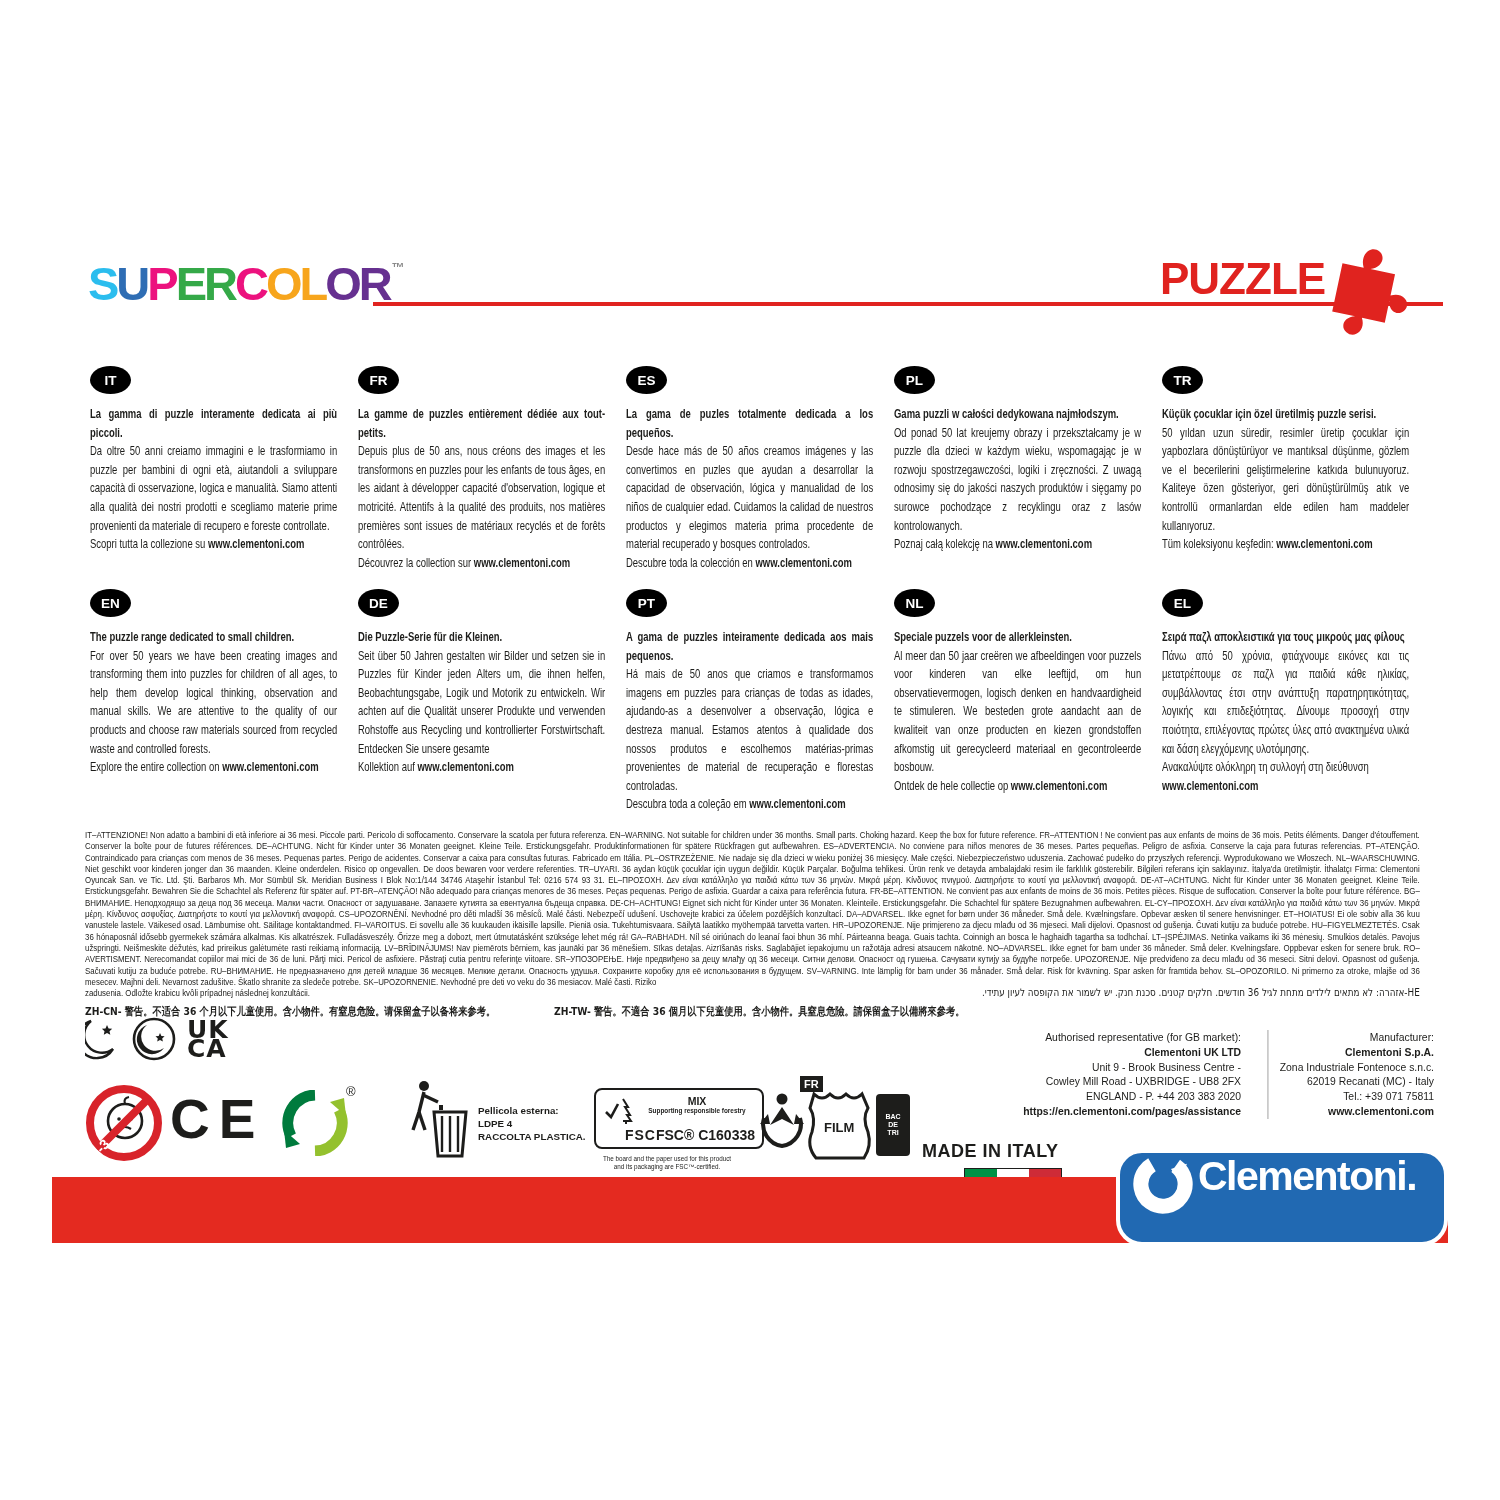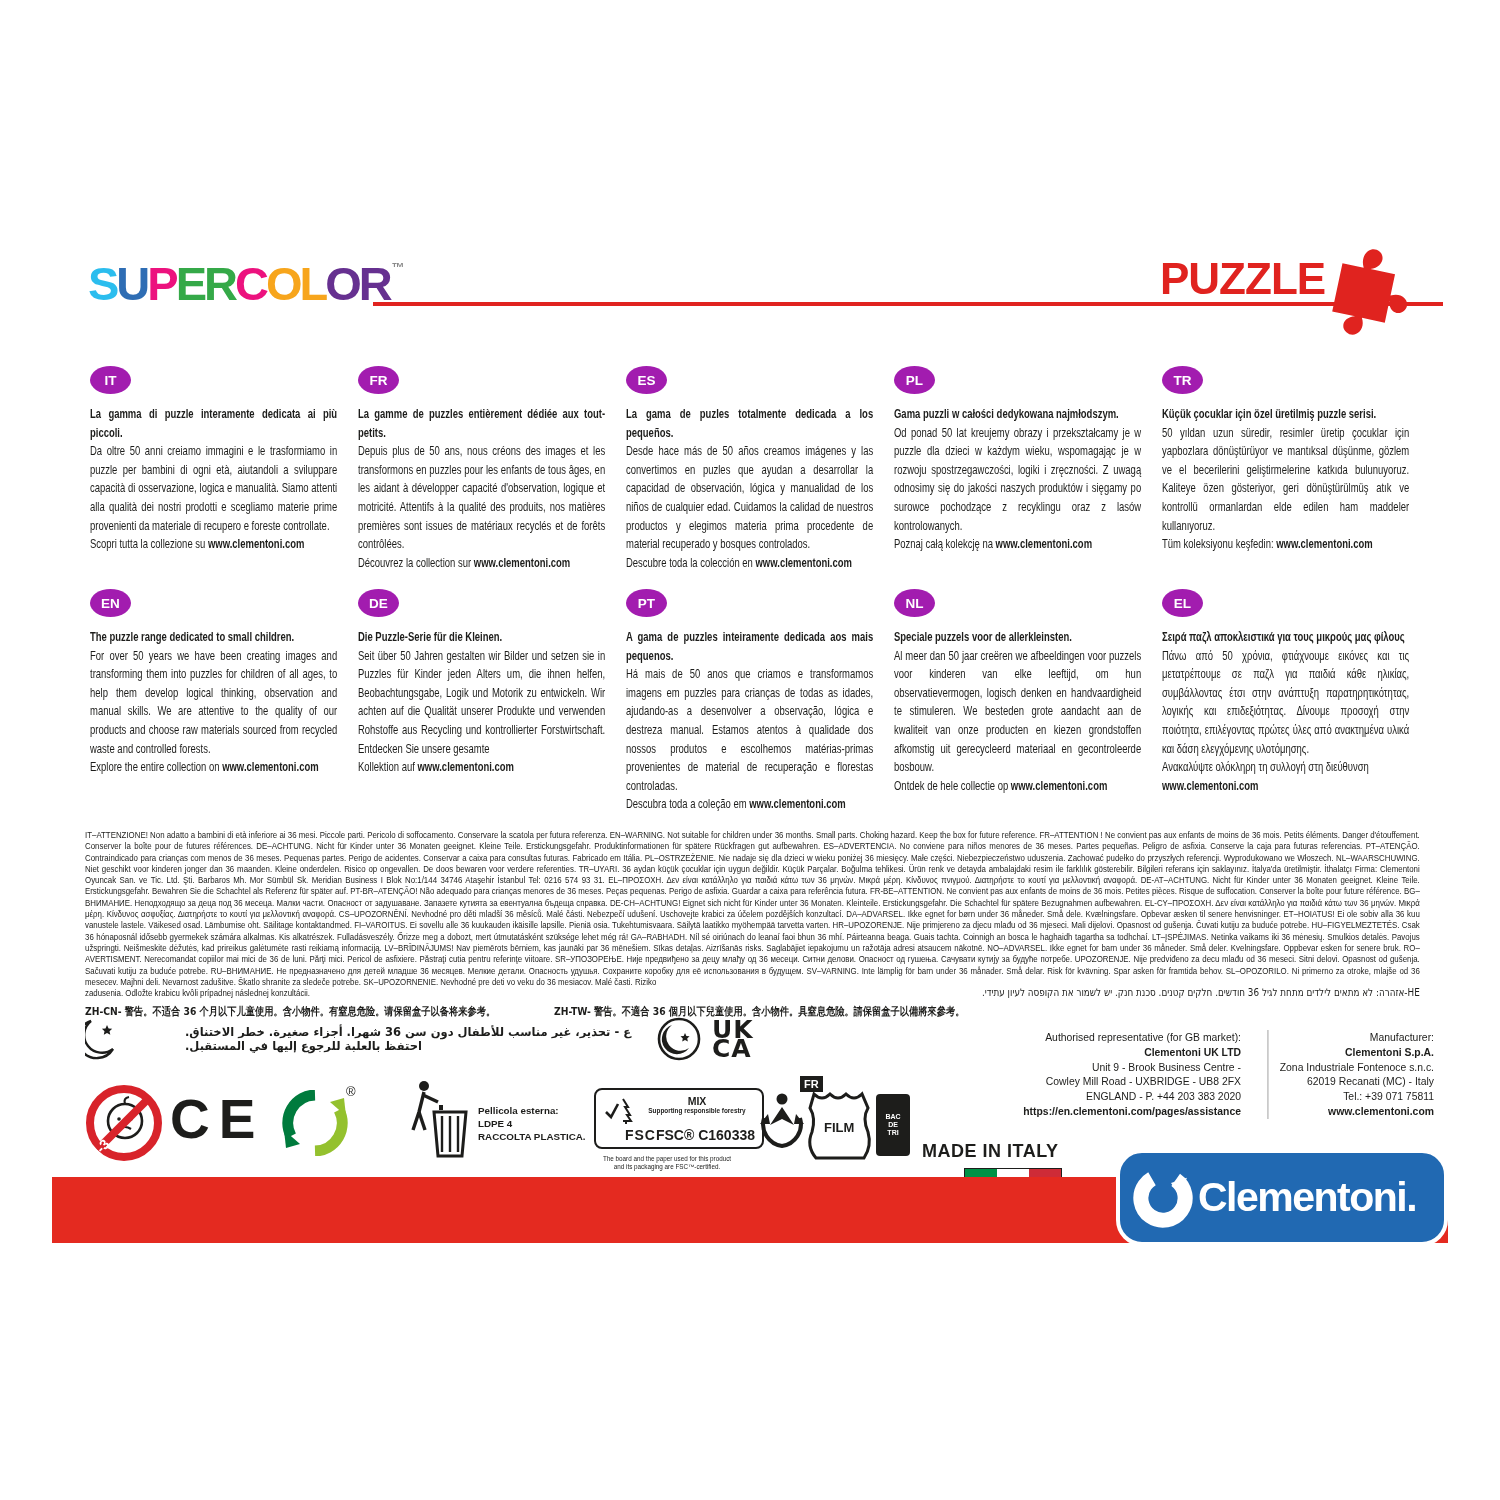--- a/index.html
+++ b/index.html
@@ -12,21 +12,21 @@
   .supercolor .tm{font-size:13px;color:#8a8a8a;vertical-align:28px;letter-spacing:0;margin-left:2px;}
   .redline{position:absolute;left:373px;top:302px;width:1070px;height:4px;background:#e0231f;}
   .puzzle-word{position:absolute;left:1160px;top:254px;font-size:44px;font-weight:bold;
                color:#e0231f;letter-spacing:-1px;}
   .puzzle-piece{position:absolute;left:1322px;top:240px;transform:rotate(12deg);}
 
   
   .sections{position:absolute;left:90px;top:366px;display:grid;
             grid-template-columns:repeat(5,247px);column-gap:21px;grid-template-rows:223px auto;}
   .badge{display:inline-flex;align-items:center;justify-content:center;width:41px;height:28px;
-         border-radius:50%;background:#a21caf;color:#fff;font-weight:bold;font-size:13.5px;}
+         border-radius:50%;background:#000000;color:#fff;font-weight:bold;font-size:13.5px;}
   .sec-inner{width:334px;transform:scaleX(0.74);transform-origin:0 0;margin-top:11px;}
   .sec-h{font-weight:bold;font-size:12.8px;line-height:18.6px;text-align:justify;}
   .sec-b{font-size:12.8px;line-height:18.6px;text-align:justify;}
   .sec-f{font-size:12.8px;line-height:18.6px;}
   .sec-f b{font-weight:bold;}
 
   
   .warning{position:absolute;left:85px;top:829px;width:1335px;}
   .warn-scale{width:1589px;transform:scaleX(0.84);transform-origin:0 0;}
   .warn-text{margin:0;font-size:9.4px;line-height:11.3px;text-align:justify;}
@@ -79,21 +79,21 @@
        color:#fff;display:flex;flex-direction:column;align-items:center;justify-content:center;
        font-size:7px;font-weight:bold;line-height:8px;}
 
   
   .madein{position:absolute;left:922px;top:1141px;font-size:18px;font-weight:bold;letter-spacing:0.5px;}
   .flag{position:absolute;left:960px;top:1164px;background:#fff;padding:4px;}
   .flag-inner{display:flex;width:96px;height:28px;border:1px solid #1d1d1b;}
   .flag-inner div{flex:1;}
   .redband{position:absolute;left:52px;top:1177px;width:1396px;height:66px;background:#e42a20;}
   .bluecard{position:absolute;left:1116px;top:1149px;width:332px;height:97px;background:#2169b2;
-            border:4px solid #fff;border-radius:26px;display:flex;align-items:center;
+            border:4px solid #fff;border-radius:26px;display:flex;
             padding-left:12px;box-sizing:border-box;}
   .logo-word{color:#fff;font-size:41px;font-weight:bold;letter-spacing:-1.5px;margin-left:4px;}
 </style>
 </head>
 <body>
 
 <div class="page">
 
   <div class="supercolor"><span style="color:#2bbdee">S</span><span style="color:#2e6db4">U</span><span style="color:#ec127e">P</span><span style="color:#35a948">E</span><span style="color:#35a948">R</span><span style="color:#ec127e">C</span><span style="color:#f7a51c">O</span><span style="color:#f7a51c">L</span><span style="color:#663090">O</span><span style="color:#663090">R</span><span class="tm">™</span></div>
   <div class="redline"></div>
@@ -198,21 +198,20 @@
       </div>
     </div>
   </div>
 
   <div class="arabic">
     <div class="ar-row1">
       <svg width="30" height="44" viewBox="0 0 30 44">
         <path d="M6,4 A19,19 0 1 0 28,32 A15,15 0 1 1 6,4 Z" fill="none" stroke="#1d1d1b" stroke-width="2.4"></path>
         <path d="M22,8 l1.6,3.4 3.6,0.4 -2.7,2.4 0.8,3.6 -3.3-1.9 -3.2,1.9 0.7-3.6 -2.6-2.4 3.6-0.4 Z" fill="#1d1d1b"></path>
       </svg>
-      <div class="ar-text1">ع - تحذير، غير مناسب للأطفال دون سن 36 شهرا. أجزاء صغيرة. خطر الاختناق. احتفظ بالعلبة للرجوع إليها في المستقبل.</div>
       <svg width="46" height="46" viewBox="0 0 46 46" style="margin-left:16px;">
         <circle cx="23" cy="23" r="20" fill="none" stroke="#1d1d1b" stroke-width="2.6"></circle>
         <path d="M16,9 A15,15 0 1 0 33,32 A12,12 0 1 1 16,9 Z" fill="#1d1d1b"></path>
         <path d="M29,17 l1.4,3 3.2,0.3 -2.4,2.1 0.7,3.2 -2.9-1.7 -2.8,1.7 0.6-3.2 -2.3-2.1 3.2-0.3 Z" fill="#1d1d1b"></path>
       </svg>
       <div class="ukca">
         <div>UK</div>
         <div>CA</div>
       </div>
     </div>

